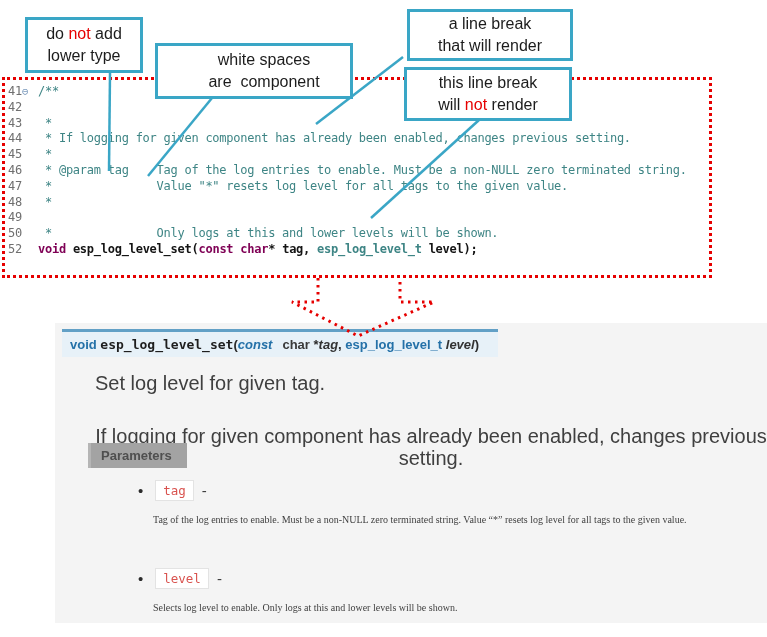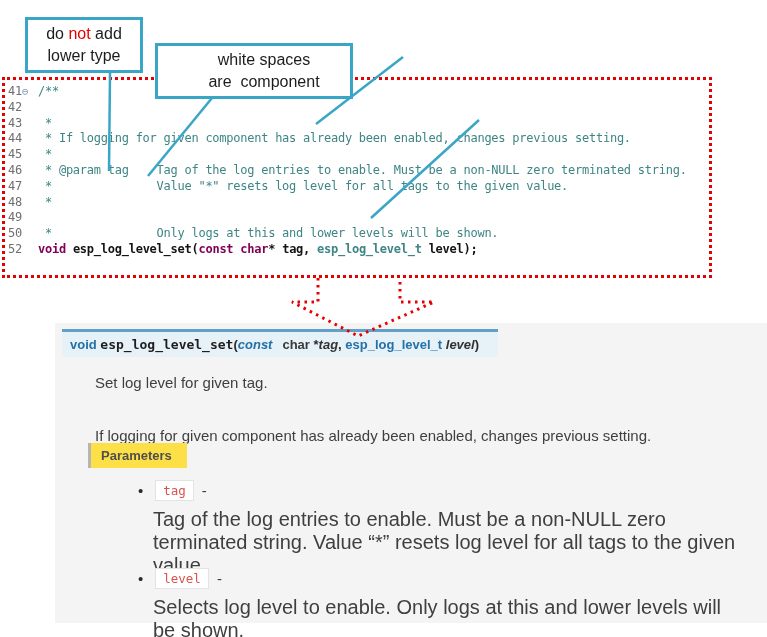--- a/index.html
+++ b/index.html
@@ -48,37 +48,37 @@
        display:flex;align-items:center;padding-left:8px;
        font-size:13px;color:#2b2b2b;white-space:pre;}
   .s-kw{color:#2471a8;font-weight:bold;}
   .s-name{font-family:"DejaVu Sans Mono",monospace;font-weight:bold;color:#1e1e1e;}
   .s-pl{color:#2b2b2b;font-weight:bold;}
   .s-const{color:#2471a8;font-weight:bold;font-style:italic;}
   .s-char{color:#3a3a3a;font-weight:bold;margin-left:10px;}
   .s-param{color:#333;font-weight:bold;font-style:italic;}
   .s-type{color:#2471a8;font-weight:bold;}
 
-  .doc-text{position:absolute;font-size:15px;color:#3f3f3f;line-height:22px;text-align:center;}
+  .doc-text{position:absolute;font-size:20px;color:#3f3f3f;line-height:22px;text-align:center;}
   #brief{left:40px;top:49px;}
   #desc{left:40px;top:83px;margin-top:19px;}
 
   .params-label{position:absolute;left:33px;top:120px;
-                background:#fde047;border-left:3px solid #b5b5b5;
+                background:#a3a3a3;border-left:3px solid #b5b5b5;
                 padding:5px 15px 5px 10px;font-size:13px;font-weight:bold;color:#4f4f4f;}
 
   .pitem{position:absolute;left:83px;width:605px;}
   #pitem1{top:157px;}
   #pitem2{top:245px;}
   .pitem-head{display:flex;align-items:center;}
   .bullet{color:#2b2b2b;font-size:15px;margin-right:12px;}
   .literal{font-family:"DejaVu Sans Mono",monospace;font-size:12.5px;color:#d9534f;
            background:#fff;border:1px solid #e3e3e3;padding:2px 7px;}
   .dash{color:#3f3f3f;font-size:15px;margin-left:8px;}
-  .pitem-desc{margin:7px 0 0 15px;width:592px;font-size:20px;color:#3f3f3f;line-height:23px;}
+  .pitem-desc{margin:7px 0 0 15px;width:592px;font-size:10px;color:#3f3f3f;line-height:23px;font-family:Liberation Serif, serif;}
 </style>
 </head>
 <body>
 
 <div class="page">
 
   <div class="dotted-box"></div>
 
   <div class="code">
     <div class="code-row">
@@ -125,20 +125,28 @@
   </svg>
 
   <div class="callout" id="box1">
     <div class="callout-line"><span>do </span><span class="red">not</span><span> add</span></div>
     <div class="callout-line">lower type</div>
   </div>
   <div class="callout" id="box2">
     <div class="callout-line">white spaces</div>
     <div class="callout-line">are  component</div>
   </div>
+  <div class="callout" id="box3">
+    <div class="callout-line">a line break</div>
+    <div class="callout-line">that will render</div>
+  </div>
+  <div class="callout" id="box4">
+    <div class="callout-line">this line break</div>
+    <div class="callout-line"><span>will </span><span class="red">not</span><span> render</span></div>
+  </div>
 
   <div class="panel">
     <div class="sig">
       <span class="s-kw">void</span><span class="s-pl"> </span><span class="s-name">esp_log_level_set</span><span class="s-pl">(</span><span class="s-const">const</span><span class="s-char">char</span><span class="s-pl"> *</span><span class="s-param">tag</span><span class="s-pl">, </span><span class="s-type">esp_log_level_t</span><span class="s-pl"> </span><span class="s-param">level</span><span class="s-pl">)</span>
     </div>
 
     <div class="doc-text" id="brief">Set log level for given tag.</div>
     <div class="doc-text" id="desc">If logging for given component has already been enabled, changes previous setting.</div>
 
     <div class="params-label">Parameters</div>

